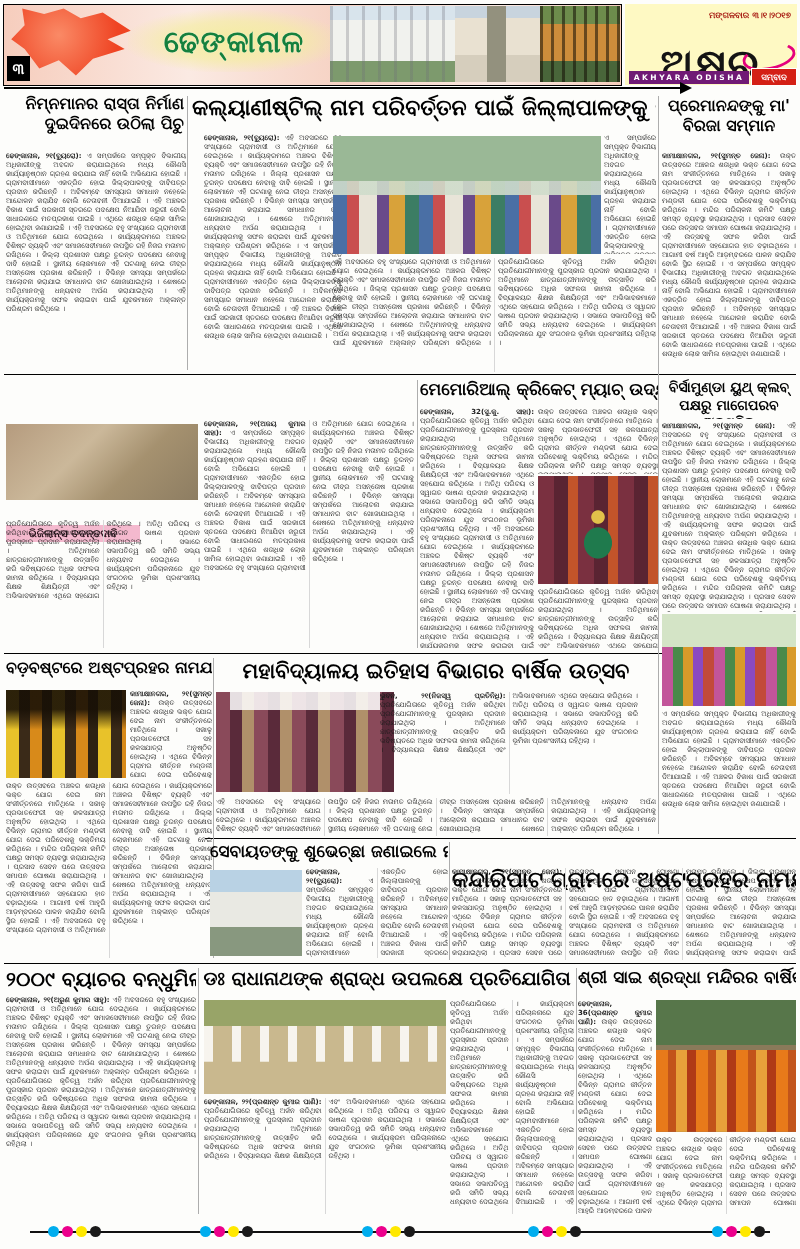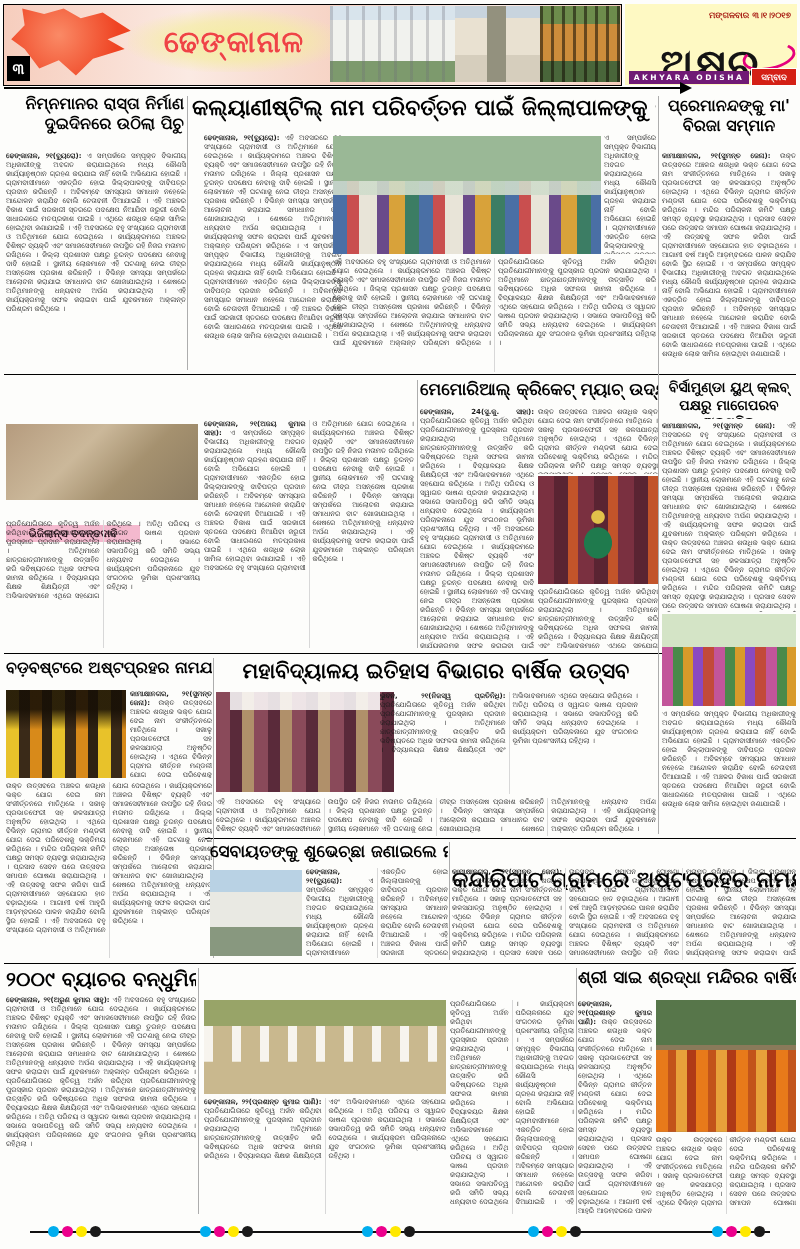--- a/index.html
+++ b/index.html
@@ -8,21 +8,21 @@
   .abs{position:absolute;}
   
   .hdrbox{left:3px;top:4px;width:617px;height:80px;border:1px solid #000;
           background:linear-gradient(90deg,#f6cdbd,#fbeae3 30%,#f6d2c3 55%,#fbeae3 80%,#f6cdbd);}
   .map{left:10px;top:7px;width:122px;height:70px;background:radial-gradient(circle at 40% 40%,#fa8a66,#ef4423 70%);
        clip-path:polygon(10% 2%,28% 10%,44% 2%,58% 16%,76% 8%,99% 34%,80% 46%,94% 60%,68% 74%,54% 98%,40% 76%,24% 88%,12% 60%,1% 46%,12% 26%);}
   .pgnum{left:7px;top:56px;width:23px;height:25px;background:#000;color:#fff;font-size:15px;font-weight:bold;
          display:flex;align-items:center;justify-content:center;}
   .glow{left:128px;top:10px;width:212px;height:62px;
         background:radial-gradient(ellipse at center,#f4eda0 0%,rgba(244,237,160,.65) 45%,rgba(244,237,160,0) 75%);}
-  .regiontitle{left:128px;top:14px;width:212px;height:56px;font-size:30px;font-weight:900;color:#ef4444;
+  .regiontitle{left:128px;top:14px;width:212px;height:56px;font-size:30px;font-weight:900;color:#15803d;
         display:flex;align-items:center;justify-content:center;letter-spacing:1px;text-shadow:0 0 1px #fff;}
   .ph{overflow:hidden;}
   .ph-bldg{left:330px;top:6px;width:125px;height:76px;
         background:repeating-linear-gradient(90deg,rgba(110,110,120,.30) 0 3px,rgba(0,0,0,0) 3px 16px),
                    linear-gradient(180deg,#d8e4ec 0 18%,#f1f2ee 18% 72%,#7d9a6d 72%);}
   .ph-temple{left:455px;top:6px;width:85px;height:76px;
         background:linear-gradient(90deg,rgba(0,0,0,0) 0 38%,#93917e 38% 60%,rgba(0,0,0,0) 60%),
                    linear-gradient(180deg,#c8d4de 0 16%,#e9e1d1 16% 64%,#d6cebd 64%);}
   .ph-tiger{left:540px;top:6px;width:80px;height:76px;
         background:repeating-linear-gradient(90deg,rgba(20,15,5,.55) 0 3px,rgba(0,0,0,0) 3px 11px),
@@ -155,21 +155,21 @@
     <span class="dl">ଢେଙ୍କାନାଳ, ୨୧(ଅଜୟ କୁମାର ସାହା):</span>
     <span>ଏ ସମ୍ପର୍କରେ ସମ୍ପୃକ୍ତ ବିଭାଗୀୟ ଅଧିକାରୀଙ୍କୁ ଅବଗତ କରାଯାଇଥିଲେ ମଧ୍ୟ କୌଣସି କାର୍ଯ୍ୟାନୁଷ୍ଠାନ ଗ୍ରହଣ କରାଯାଇ ନାହିଁ ବୋଲି ଅଭିଯୋଗ ହୋଇଛି । ଗ୍ରାମବାସୀମାନେ ଏକତ୍ରିତ ହୋଇ ଜିଲ୍ଲାପାଳଙ୍କୁ ଦାବିପତ୍ର ପ୍ରଦାନ କରିଛନ୍ତି । ଅବିଳମ୍ବେ ସମସ୍ୟାର ସମାଧାନ ନହେଲେ ଆନ୍ଦୋଳନ କରାଯିବ ବୋଲି ଚେତାବନୀ ଦିଆଯାଇଛି । ଏହି ଅଞ୍ଚଳର ବିକାଶ ପାଇଁ ସରକାରୀ ସ୍ତରରେ ପଦକ୍ଷେପ ନିଆଯିବା ଜରୁରୀ ବୋଲି ସାଧାରଣରେ ମତପ୍ରକାଶ ପାଇଛି । ଏଥିରେ ଶତାଧିକ ଲୋକ ସାମିଲ ହୋଇଥିବା ଜଣାଯାଇଛି ।</span>
     <span>ଏହି ଅବସରରେ ବହୁ ସଂଖ୍ୟାରେ ଗ୍ରାମବାସୀ ଓ ଅତିଥିମାନେ ଯୋଗ ଦେଇଥିଲେ । କାର୍ଯ୍ୟକ୍ରମରେ ଅଞ୍ଚଳର ବିଶିଷ୍ଟ ବ୍ୟକ୍ତି ଏବଂ ସମାଜସେବୀମାନେ ଉପସ୍ଥିତ ରହି ନିଜର ମତାମତ ରଖିଥିଲେ । ଜିଲ୍ଲା ପ୍ରଶାସନ ପକ୍ଷରୁ ତୁରନ୍ତ ପଦକ୍ଷେପ ନେବାକୁ ଦାବି ହୋଇଛି । ସ୍ଥାନୀୟ ଲୋକମାନେ ଏହି ଘଟଣାକୁ ନେଇ ତୀବ୍ର ଅସନ୍ତୋଷ ପ୍ରକାଶ କରିଛନ୍ତି । ବିଭିନ୍ନ ସମସ୍ୟା ସମ୍ପର୍କରେ ଆଲୋଚନା କରାଯାଇ ସମାଧାନର ବାଟ ଖୋଜାଯାଇଥିଲା । ଶେଷରେ ଅତିଥିମାନଙ୍କୁ ଧନ୍ୟବାଦ ଅର୍ପଣ କରାଯାଇଥିଲା । ଏହି କାର୍ଯ୍ୟକ୍ରମକୁ ସଫଳ କରାଇବା ପାଇଁ ଯୁବକମାନେ ଅକ୍ଳାନ୍ତ ପରିଶ୍ରମ କରିଥିଲେ ।</span>
   </div>
   <div class="abs bt c2" style="left:6px;top:520px;width:194px;height:128px;">
     <span>ପ୍ରତିଯୋଗିତାରେ କୃତିତ୍ୱ ଅର୍ଜନ କରିଥିବା ପ୍ରତିଯୋଗୀମାନଙ୍କୁ ପୁରସ୍କାର ପ୍ରଦାନ କରାଯାଇଥିଲା । ଅତିଥିମାନେ ଛାତ୍ରଛାତ୍ରୀମାନଙ୍କୁ ଉତ୍ସାହିତ କରି ଭବିଷ୍ୟତରେ ଅଧିକ ସଫଳତା କାମନା କରିଥିଲେ । ବିଦ୍ୟାଳୟର ଶିକ୍ଷକ ଶିକ୍ଷୟିତ୍ରୀ ଏବଂ ଅଭିଭାବକମାନେ ଏଥିରେ ସହଯୋଗ କରିଥିଲେ । ଅତିଥି ପରିଚୟ ଓ ସ୍ୱାଗତ ଭାଷଣ ପ୍ରଦାନ କରାଯାଇଥିଲା । ସଭାରେ ସଭାପତିତ୍ୱ କରି ସମିତି ସଭ୍ୟ ଧନ୍ୟବାଦ ଦେଇଥିଲେ । କାର୍ଯ୍ୟକ୍ରମ ପରିଚାଳନାରେ ଯୁବ ସଂଗଠନର ଭୂମିକା ପ୍ରଶଂସନୀୟ ରହିଥିଲା ।</span>
   </div>
 
   <div class="abs hl" style="left:420px;top:379px;width:238px;height:24px;font-size:17px;white-space:nowrap;">ମେମୋରିଆଲ୍ କ୍ରିକେଟ୍ ମ୍ୟାଚ୍ ଉଦ୍ଯାପିତ</div>
   <div class="abs bt" style="left:420px;top:408px;width:114px;height:240px;">
-    <span class="dl">ଢେଙ୍କାନାଳ, 24(ସୁ.କୁ. ସାହା):</span>
+    <span class="dl">ଢେଙ୍କାନାଳ, 32(ସୁ.କୁ. ସାହା):</span>
     <span>ପ୍ରତିଯୋଗିତାରେ କୃତିତ୍ୱ ଅର୍ଜନ କରିଥିବା ପ୍ରତିଯୋଗୀମାନଙ୍କୁ ପୁରସ୍କାର ପ୍ରଦାନ କରାଯାଇଥିଲା । ଅତିଥିମାନେ ଛାତ୍ରଛାତ୍ରୀମାନଙ୍କୁ ଉତ୍ସାହିତ କରି ଭବିଷ୍ୟତରେ ଅଧିକ ସଫଳତା କାମନା କରିଥିଲେ । ବିଦ୍ୟାଳୟର ଶିକ୍ଷକ ଶିକ୍ଷୟିତ୍ରୀ ଏବଂ ଅଭିଭାବକମାନେ ଏଥିରେ ସହଯୋଗ କରିଥିଲେ । ଅତିଥି ପରିଚୟ ଓ ସ୍ୱାଗତ ଭାଷଣ ପ୍ରଦାନ କରାଯାଇଥିଲା । ସଭାରେ ସଭାପତିତ୍ୱ କରି ସମିତି ସଭ୍ୟ ଧନ୍ୟବାଦ ଦେଇଥିଲେ । କାର୍ଯ୍ୟକ୍ରମ ପରିଚାଳନାରେ ଯୁବ ସଂଗଠନର ଭୂମିକା ପ୍ରଶଂସନୀୟ ରହିଥିଲା ।</span>
     <span>ଏହି ଅବସରରେ ବହୁ ସଂଖ୍ୟାରେ ଗ୍ରାମବାସୀ ଓ ଅତିଥିମାନେ ଯୋଗ ଦେଇଥିଲେ । କାର୍ଯ୍ୟକ୍ରମରେ ଅଞ୍ଚଳର ବିଶିଷ୍ଟ ବ୍ୟକ୍ତି ଏବଂ ସମାଜସେବୀମାନେ ଉପସ୍ଥିତ ରହି ନିଜର ମତାମତ ରଖିଥିଲେ । ଜିଲ୍ଲା ପ୍ରଶାସନ ପକ୍ଷରୁ ତୁରନ୍ତ ପଦକ୍ଷେପ ନେବାକୁ ଦାବି ହୋଇଛି । ସ୍ଥାନୀୟ ଲୋକମାନେ ଏହି ଘଟଣାକୁ ନେଇ ତୀବ୍ର ଅସନ୍ତୋଷ ପ୍ରକାଶ କରିଛନ୍ତି । ବିଭିନ୍ନ ସମସ୍ୟା ସମ୍ପର୍କରେ ଆଲୋଚନା କରାଯାଇ ସମାଧାନର ବାଟ ଖୋଜାଯାଇଥିଲା । ଶେଷରେ ଅତିଥିମାନଙ୍କୁ ଧନ୍ୟବାଦ ଅର୍ପଣ କରାଯାଇଥିଲା । ଏହି କାର୍ଯ୍ୟକ୍ରମକୁ ସଫଳ କରାଇବା ପାଇଁ ଯୁବକମାନେ ଅକ୍ଳାନ୍ତ ପରିଶ୍ରମ କରିଥିଲେ ।</span>
   </div>
   <div class="abs bt" style="left:538px;top:408px;width:120px;height:66px;">
     <span>ଉକ୍ତ ଉତ୍ସବରେ ଅଞ୍ଚଳର ଶତାଧିକ ଭକ୍ତ ଯୋଗ ଦେଇ ନାମ ସଂକୀର୍ତ୍ତନରେ ମାତିଥିଲେ । ସକାଳୁ ପ୍ରଭାତଫେରୀ ସହ କଳସଯାତ୍ରା ଅନୁଷ୍ଠିତ ହୋଇଥିଲା । ଏଥିରେ ବିଭିନ୍ନ ଗ୍ରାମର କୀର୍ତ୍ତନ ମଣ୍ଡଳୀ ଯୋଗ ଦେଇ ପରିବେଶକୁ ଭକ୍ତିମୟ କରିଥିଲେ । ମନ୍ଦିର ପରିଚାଳନା କମିଟି ପକ୍ଷରୁ ସମସ୍ତ ବ୍ୟବସ୍ଥା କରାଯାଇଥିଲା । ପ୍ରସାଦ ସେବନ ପରେ ଉତ୍ସବର ସମାପନ ଘୋଷଣା କରାଯାଇଥିଲା । ଏହି ଉତ୍ସବକୁ ସଫଳ କରିବା ପାଇଁ ଗ୍ରାମବାସୀମାନେ ସହଯୋଗର ହାତ ବଢ଼ାଇଥିଲେ । ଆଗାମୀ ବର୍ଷ ଆହୁରି ଆଡ଼ମ୍ବରରେ ପାଳନ କରାଯିବ ବୋଲି ସ୍ଥିର ହୋଇଛି ।</span>
   </div>
   <div class="abs ph ph-trophy" style="left:538px;top:476px;width:120px;height:108px;"></div>
   <div class="abs bt" style="left:538px;top:588px;width:120px;height:60px;">
     <span>ପ୍ରତିଯୋଗିତାରେ କୃତିତ୍ୱ ଅର୍ଜନ କରିଥିବା ପ୍ରତିଯୋଗୀମାନଙ୍କୁ ପୁରସ୍କାର ପ୍ରଦାନ କରାଯାଇଥିଲା । ଅତିଥିମାନେ ଛାତ୍ରଛାତ୍ରୀମାନଙ୍କୁ ଉତ୍ସାହିତ କରି ଭବିଷ୍ୟତରେ ଅଧିକ ସଫଳତା କାମନା କରିଥିଲେ । ବିଦ୍ୟାଳୟର ଶିକ୍ଷକ ଶିକ୍ଷୟିତ୍ରୀ ଏବଂ ଅଭିଭାବକମାନେ ଏଥିରେ ସହଯୋଗ କରିଥିଲେ । ଅତିଥି ପରିଚୟ ଓ ସ୍ୱାଗତ ଭାଷଣ ପ୍ରଦାନ କରାଯାଇଥିଲା । ସଭାରେ ସଭାପତିତ୍ୱ କରି ସମିତି ସଭ୍ୟ ଧନ୍ୟବାଦ ଦେଇଥିଲେ । କାର୍ଯ୍ୟକ୍ରମ ପରିଚାଳନାରେ ଯୁବ ସଂଗଠନର ଭୂମିକା ପ୍ରଶଂସନୀୟ ରହିଥିଲା ।</span>
   </div>
@@ -220,33 +220,34 @@
     <span>ଏହି ଅବସରରେ ବହୁ ସଂଖ୍ୟାରେ ଗ୍ରାମବାସୀ ଓ ଅତିଥିମାନେ ଯୋଗ ଦେଇଥିଲେ । କାର୍ଯ୍ୟକ୍ରମରେ ଅଞ୍ଚଳର ବିଶିଷ୍ଟ ବ୍ୟକ୍ତି ଏବଂ ସମାଜସେବୀମାନେ ଉପସ୍ଥିତ ରହି ନିଜର ମତାମତ ରଖିଥିଲେ । ଜିଲ୍ଲା ପ୍ରଶାସନ ପକ୍ଷରୁ ତୁରନ୍ତ ପଦକ୍ଷେପ ନେବାକୁ ଦାବି ହୋଇଛି । ସ୍ଥାନୀୟ ଲୋକମାନେ ଏହି ଘଟଣାକୁ ନେଇ ତୀବ୍ର ଅସନ୍ତୋଷ ପ୍ରକାଶ କରିଛନ୍ତି । ବିଭିନ୍ନ ସମସ୍ୟା ସମ୍ପର୍କରେ ଆଲୋଚନା କରାଯାଇ ସମାଧାନର ବାଟ ଖୋଜାଯାଇଥିଲା । ଶେଷରେ ଅତିଥିମାନଙ୍କୁ ଧନ୍ୟବାଦ ଅର୍ପଣ କରାଯାଇଥିଲା । ଏହି କାର୍ଯ୍ୟକ୍ରମକୁ ସଫଳ କରାଇବା ପାଇଁ ଯୁବକମାନେ ଅକ୍ଳାନ୍ତ ପରିଶ୍ରମ କରିଥିଲେ ।</span>
   </div>
 
   <div class="abs hl hl-left" style="left:6px;top:967px;width:190px;height:26px;font-size:20px;white-space:nowrap;">୨୦୦୯ ବ୍ୟାଚର ବନ୍ଧୁମିଳନ</div>
   <div class="abs bt" style="left:6px;top:996px;width:190px;height:218px;">
     <span class="dl">ଢେଙ୍କାନାଳ, ୨୧(ଅରୁଣ କୁମାର ସାହୁ):</span>
     <span>ଏହି ଅବସରରେ ବହୁ ସଂଖ୍ୟାରେ ଗ୍ରାମବାସୀ ଓ ଅତିଥିମାନେ ଯୋଗ ଦେଇଥିଲେ । କାର୍ଯ୍ୟକ୍ରମରେ ଅଞ୍ଚଳର ବିଶିଷ୍ଟ ବ୍ୟକ୍ତି ଏବଂ ସମାଜସେବୀମାନେ ଉପସ୍ଥିତ ରହି ନିଜର ମତାମତ ରଖିଥିଲେ । ଜିଲ୍ଲା ପ୍ରଶାସନ ପକ୍ଷରୁ ତୁରନ୍ତ ପଦକ୍ଷେପ ନେବାକୁ ଦାବି ହୋଇଛି । ସ୍ଥାନୀୟ ଲୋକମାନେ ଏହି ଘଟଣାକୁ ନେଇ ତୀବ୍ର ଅସନ୍ତୋଷ ପ୍ରକାଶ କରିଛନ୍ତି । ବିଭିନ୍ନ ସମସ୍ୟା ସମ୍ପର୍କରେ ଆଲୋଚନା କରାଯାଇ ସମାଧାନର ବାଟ ଖୋଜାଯାଇଥିଲା । ଶେଷରେ ଅତିଥିମାନଙ୍କୁ ଧନ୍ୟବାଦ ଅର୍ପଣ କରାଯାଇଥିଲା । ଏହି କାର୍ଯ୍ୟକ୍ରମକୁ ସଫଳ କରାଇବା ପାଇଁ ଯୁବକମାନେ ଅକ୍ଳାନ୍ତ ପରିଶ୍ରମ କରିଥିଲେ ।</span>
     <span>ପ୍ରତିଯୋଗିତାରେ କୃତିତ୍ୱ ଅର୍ଜନ କରିଥିବା ପ୍ରତିଯୋଗୀମାନଙ୍କୁ ପୁରସ୍କାର ପ୍ରଦାନ କରାଯାଇଥିଲା । ଅତିଥିମାନେ ଛାତ୍ରଛାତ୍ରୀମାନଙ୍କୁ ଉତ୍ସାହିତ କରି ଭବିଷ୍ୟତରେ ଅଧିକ ସଫଳତା କାମନା କରିଥିଲେ । ବିଦ୍ୟାଳୟର ଶିକ୍ଷକ ଶିକ୍ଷୟିତ୍ରୀ ଏବଂ ଅଭିଭାବକମାନେ ଏଥିରେ ସହଯୋଗ କରିଥିଲେ । ଅତିଥି ପରିଚୟ ଓ ସ୍ୱାଗତ ଭାଷଣ ପ୍ରଦାନ କରାଯାଇଥିଲା । ସଭାରେ ସଭାପତିତ୍ୱ କରି ସମିତି ସଭ୍ୟ ଧନ୍ୟବାଦ ଦେଇଥିଲେ । କାର୍ଯ୍ୟକ୍ରମ ପରିଚାଳନାରେ ଯୁବ ସଂଗଠନର ଭୂମିକା ପ୍ରଶଂସନୀୟ ରହିଥିଲା ।</span>
   </div>
 
+  <div class="abs hl" style="left:200px;top:967px;width:374px;height:30px;font-size:19px;white-space:nowrap;">ଡଃ ରାଧାନାଥଙ୍କ ଶ୍ରାଦ୍ଧ ଉପଲକ୍ଷେ ପ୍ରତିଯୋଗିତା</div>
   <div class="abs ph ph-field" style="left:204px;top:1000px;width:242px;height:94px;"></div>
   <div class="abs bt c2" style="left:450px;top:1000px;width:124px;height:214px;">
     <span>ପ୍ରତିଯୋଗିତାରେ କୃତିତ୍ୱ ଅର୍ଜନ କରିଥିବା ପ୍ରତିଯୋଗୀମାନଙ୍କୁ ପୁରସ୍କାର ପ୍ରଦାନ କରାଯାଇଥିଲା । ଅତିଥିମାନେ ଛାତ୍ରଛାତ୍ରୀମାନଙ୍କୁ ଉତ୍ସାହିତ କରି ଭବିଷ୍ୟତରେ ଅଧିକ ସଫଳତା କାମନା କରିଥିଲେ । ବିଦ୍ୟାଳୟର ଶିକ୍ଷକ ଶିକ୍ଷୟିତ୍ରୀ ଏବଂ ଅଭିଭାବକମାନେ ଏଥିରେ ସହଯୋଗ କରିଥିଲେ । ଅତିଥି ପରିଚୟ ଓ ସ୍ୱାଗତ ଭାଷଣ ପ୍ରଦାନ କରାଯାଇଥିଲା । ସଭାରେ ସଭାପତିତ୍ୱ କରି ସମିତି ସଭ୍ୟ ଧନ୍ୟବାଦ ଦେଇଥିଲେ । କାର୍ଯ୍ୟକ୍ରମ ପରିଚାଳନାରେ ଯୁବ ସଂଗଠନର ଭୂମିକା ପ୍ରଶଂସନୀୟ ରହିଥିଲା ।</span>
     <span>ଏ ସମ୍ପର୍କରେ ସମ୍ପୃକ୍ତ ବିଭାଗୀୟ ଅଧିକାରୀଙ୍କୁ ଅବଗତ କରାଯାଇଥିଲେ ମଧ୍ୟ କୌଣସି କାର୍ଯ୍ୟାନୁଷ୍ଠାନ ଗ୍ରହଣ କରାଯାଇ ନାହିଁ ବୋଲି ଅଭିଯୋଗ ହୋଇଛି । ଗ୍ରାମବାସୀମାନେ ଏକତ୍ରିତ ହୋଇ ଜିଲ୍ଲାପାଳଙ୍କୁ ଦାବିପତ୍ର ପ୍ରଦାନ କରିଛନ୍ତି । ଅବିଳମ୍ବେ ସମସ୍ୟାର ସମାଧାନ ନହେଲେ ଆନ୍ଦୋଳନ କରାଯିବ ବୋଲି ଚେତାବନୀ ଦିଆଯାଇଛି । ଏହି ଅଞ୍ଚଳର ବିକାଶ ପାଇଁ ସରକାରୀ ସ୍ତରରେ ପଦକ୍ଷେପ ନିଆଯିବା ଜରୁରୀ ବୋଲି ସାଧାରଣରେ ମତପ୍ରକାଶ ପାଇଛି । ଏଥିରେ ଶତାଧିକ ଲୋକ ସାମିଲ ହୋଇଥିବା ଜଣାଯାଇଛି ।</span>
   </div>
   <div class="abs bt c2" style="left:204px;top:1098px;width:242px;height:116px;">
     <span class="dl">ଢେଙ୍କାନାଳ, ୨୨(ପ୍ରଶାନ୍ତ କୁମାର ପାଣି):</span>
     <span>ପ୍ରତିଯୋଗିତାରେ କୃତିତ୍ୱ ଅର୍ଜନ କରିଥିବା ପ୍ରତିଯୋଗୀମାନଙ୍କୁ ପୁରସ୍କାର ପ୍ରଦାନ କରାଯାଇଥିଲା । ଅତିଥିମାନେ ଛାତ୍ରଛାତ୍ରୀମାନଙ୍କୁ ଉତ୍ସାହିତ କରି ଭବିଷ୍ୟତରେ ଅଧିକ ସଫଳତା କାମନା କରିଥିଲେ । ବିଦ୍ୟାଳୟର ଶିକ୍ଷକ ଶିକ୍ଷୟିତ୍ରୀ ଏବଂ ଅଭିଭାବକମାନେ ଏଥିରେ ସହଯୋଗ କରିଥିଲେ । ଅତିଥି ପରିଚୟ ଓ ସ୍ୱାଗତ ଭାଷଣ ପ୍ରଦାନ କରାଯାଇଥିଲା । ସଭାରେ ସଭାପତିତ୍ୱ କରି ସମିତି ସଭ୍ୟ ଧନ୍ୟବାଦ ଦେଇଥିଲେ । କାର୍ଯ୍ୟକ୍ରମ ପରିଚାଳନାରେ ଯୁବ ସଂଗଠନର ଭୂମିକା ପ୍ରଶଂସନୀୟ ରହିଥିଲା ।</span>
   </div>
 
   <div class="abs hl" style="left:578px;top:967px;width:218px;height:30px;font-size:17px;white-space:nowrap;">ଶ୍ରୀ ସାଇ ଶ୍ରଦ୍ଧା ମନ୍ଦିରର ବାର୍ଷିକ ଉତ୍ସବ</div>
   <div class="abs bt" style="left:578px;top:1000px;width:74px;height:214px;">
-    <span class="dl">ଢେଙ୍କାନାଳ, ୨୧(ପ୍ରଶାନ୍ତ କୁମାର ପାଣି):</span>
+    <span class="dl">ଢେଙ୍କାନାଳ, 36(ପ୍ରଶାନ୍ତ କୁମାର ପାଣି):</span>
     <span>ଉକ୍ତ ଉତ୍ସବରେ ଅଞ୍ଚଳର ଶତାଧିକ ଭକ୍ତ ଯୋଗ ଦେଇ ନାମ ସଂକୀର୍ତ୍ତନରେ ମାତିଥିଲେ । ସକାଳୁ ପ୍ରଭାତଫେରୀ ସହ କଳସଯାତ୍ରା ଅନୁଷ୍ଠିତ ହୋଇଥିଲା । ଏଥିରେ ବିଭିନ୍ନ ଗ୍ରାମର କୀର୍ତ୍ତନ ମଣ୍ଡଳୀ ଯୋଗ ଦେଇ ପରିବେଶକୁ ଭକ୍ତିମୟ କରିଥିଲେ । ମନ୍ଦିର ପରିଚାଳନା କମିଟି ପକ୍ଷରୁ ସମସ୍ତ ବ୍ୟବସ୍ଥା କରାଯାଇଥିଲା । ପ୍ରସାଦ ସେବନ ପରେ ଉତ୍ସବର ସମାପନ ଘୋଷଣା କରାଯାଇଥିଲା । ଏହି ଉତ୍ସବକୁ ସଫଳ କରିବା ପାଇଁ ଗ୍ରାମବାସୀମାନେ ସହଯୋଗର ହାତ ବଢ଼ାଇଥିଲେ । ଆଗାମୀ ବର୍ଷ ଆହୁରି ଆଡ଼ମ୍ବରରେ ପାଳନ କରାଯିବ ବୋଲି ସ୍ଥିର ହୋଇଛି ।</span>
   </div>
   <div class="abs ph ph-monks" style="left:656px;top:1000px;width:140px;height:132px;"></div>
   <div class="abs bt c2" style="left:656px;top:1136px;width:140px;height:78px;">
     <span>ଉକ୍ତ ଉତ୍ସବରେ ଅଞ୍ଚଳର ଶତାଧିକ ଭକ୍ତ ଯୋଗ ଦେଇ ନାମ ସଂକୀର୍ତ୍ତନରେ ମାତିଥିଲେ । ସକାଳୁ ପ୍ରଭାତଫେରୀ ସହ କଳସଯାତ୍ରା ଅନୁଷ୍ଠିତ ହୋଇଥିଲା । ଏଥିରେ ବିଭିନ୍ନ ଗ୍ରାମର କୀର୍ତ୍ତନ ମଣ୍ଡଳୀ ଯୋଗ ଦେଇ ପରିବେଶକୁ ଭକ୍ତିମୟ କରିଥିଲେ । ମନ୍ଦିର ପରିଚାଳନା କମିଟି ପକ୍ଷରୁ ସମସ୍ତ ବ୍ୟବସ୍ଥା କରାଯାଇଥିଲା । ପ୍ରସାଦ ସେବନ ପରେ ଉତ୍ସବର ସମାପନ ଘୋଷଣା କରାଯାଇଥିଲା । ଏହି ଉତ୍ସବକୁ ସଫଳ କରିବା ପାଇଁ ଗ୍ରାମବାସୀମାନେ ସହଯୋଗର ହାତ ବଢ଼ାଇଥିଲେ । ଆଗାମୀ ବର୍ଷ ଆହୁରି ଆଡ଼ମ୍ବରରେ ପାଳନ କରାଯିବ ବୋଲି ସ୍ଥିର ହୋଇଛି ।</span>
   </div>
 
   <div class="abs regline"></div>
   <div class="abs cluster" style="left:48px;">
     <span class="dot dc"></span>

